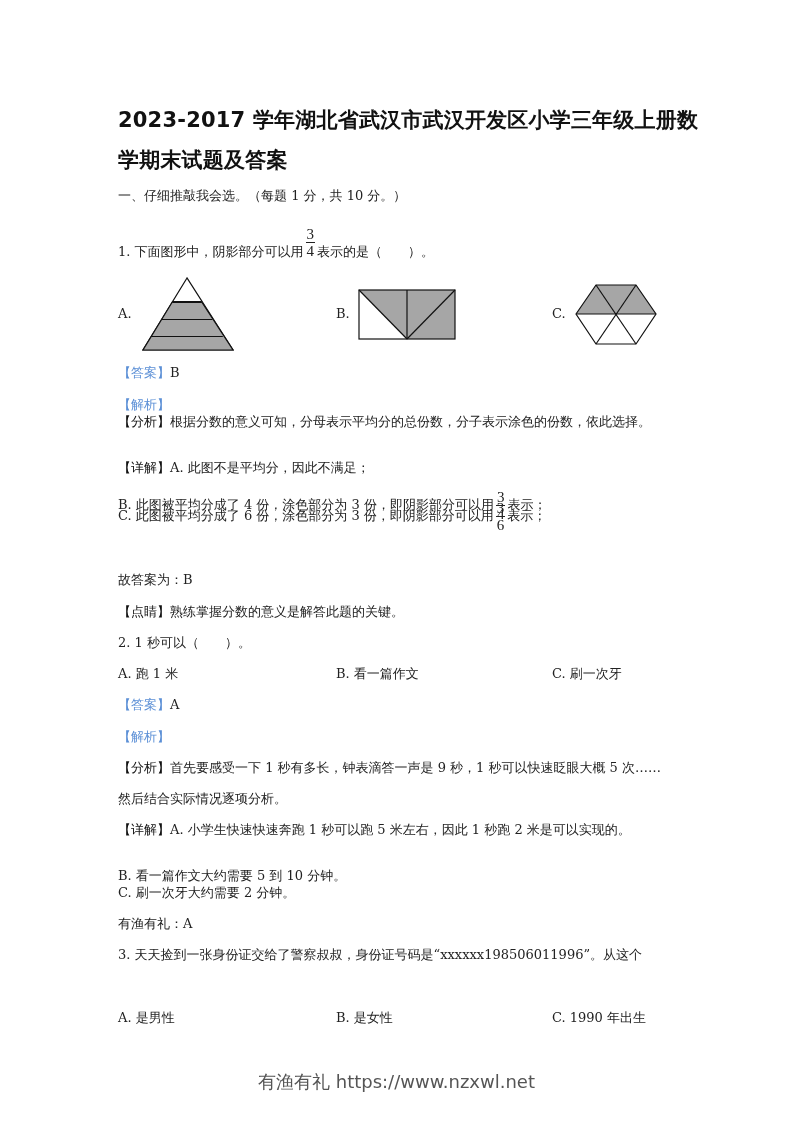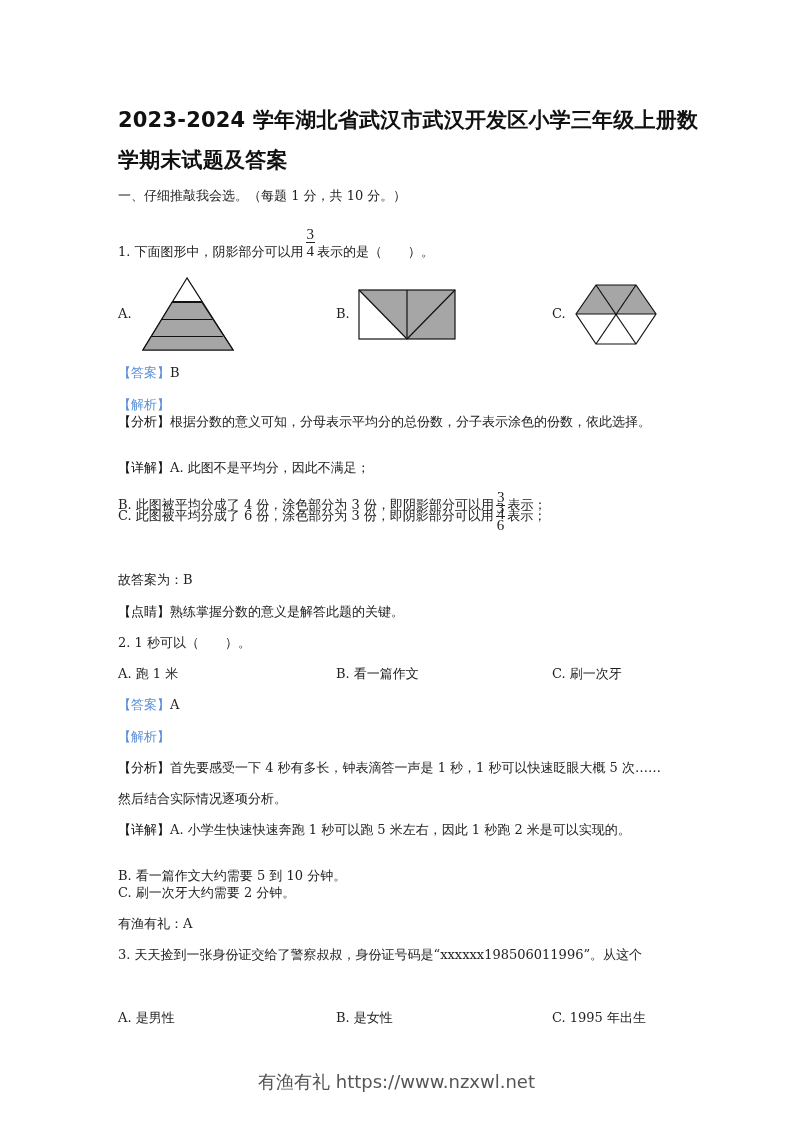--- a/index.html
+++ b/index.html
@@ -34,21 +34,21 @@
       position: absolute; top: 1070px; left: 0; width: 793px; text-align: center;
       font-family: "DejaVu Sans", "Liberation Sans", sans-serif;
       font-size: 18px; color: #555;
     }
   </style>
 </head>
 <body>
 
 <div class="page">
 
-  <div class="title" style="top:106px;">2023-2024 学年湖北省武汉市武汉开发区小学三年级上册数</div>
+  <div class="title" style="top:106px;">2023-2017 学年湖北省武汉市武汉开发区小学三年级上册数</div>
   <div class="title" style="top:146px;">学期末试题及答案</div>
 
   <div class="line" style="top:187px;">一、仔细推敲我会选。（每题 1 分，共 10 分。）</div>
 
   <div class="line" style="top:236px;">
     <span>1. 下面图形中，阴影部分可以用</span><span class="frac" style="position:relative; top:-10px;"><span class="num">3</span><span class="den">4</span></span><span>表示的是（　　）。</span>
   </div>
 
   <div class="opt" style="left:118px; top:305px;">A.</div>
   <svg class="fig" style="left:140px; top:274px;" width="100" height="80" viewBox="0 0 100 80">
@@ -98,26 +98,26 @@
   <div class="line" style="top:571px;">故答案为：B</div>
   <div class="line" style="top:603px;"><span class="tag-black">【点睛】</span><span>熟练掌握分数的意义是解答此题的关键。</span></div>
 
   <div class="line" style="top:634px;">2. 1 秒可以（　　）。</div>
   <div class="opt" style="left:118px; top:665px;">A. 跑 1 米</div>
   <div class="opt" style="left:336px; top:665px;">B. 看一篇作文</div>
   <div class="opt" style="left:552px; top:665px;">C. 刷一次牙</div>
 
   <div class="line" style="top:696px;"><span class="tag-blue">【答案】</span><span>A</span></div>
   <div class="line" style="top:728px;"><span class="tag-blue">【解析】</span></div>
-  <div class="line" style="top:759px;"><span class="tag-black">【分析】</span><span>首先要感受一下 4 秒有多长，钟表滴答一声是 1 秒，1 秒可以快速眨眼大概 5 次……</span></div>
+  <div class="line" style="top:759px;"><span class="tag-black">【分析】</span><span>首先要感受一下 1 秒有多长，钟表滴答一声是 9 秒，1 秒可以快速眨眼大概 5 次……</span></div>
   <div class="line" style="top:790px;">然后结合实际情况逐项分析。</div>
   <div class="line" style="top:821px;"><span class="tag-black">【详解】</span><span>A. 小学生快速快速奔跑 1 秒可以跑 5 米左右，因此 1 秒跑 2 米是可以实现的。</span></div>
   <div class="line" style="top:852px;margin-top:15px;">B. 看一篇作文大约需要 5 到 10 分钟。</div>
   <div class="line" style="top:884px;">C. 刷一次牙大约需要 2 分钟。</div>
   <div class="line" style="top:915px;">有渔有礼：A</div>
 
   <div class="line" style="top:946px;">3. 天天捡到一张身份证交给了警察叔叔，身份证号码是“xxxxxx198506011996”。从这个</div>
   <div class="opt" style="left:118px; top:1009px;">A. 是男性</div>
   <div class="opt" style="left:336px; top:1009px;">B. 是女性</div>
-  <div class="opt" style="left:552px; top:1009px;">C. 1995 年出生</div>
+  <div class="opt" style="left:552px; top:1009px;">C. 1990 年出生</div>
 
   <div class="footer">有渔有礼 https://www.nzxwl.net</div>
 </div>
 
 </body></html>

